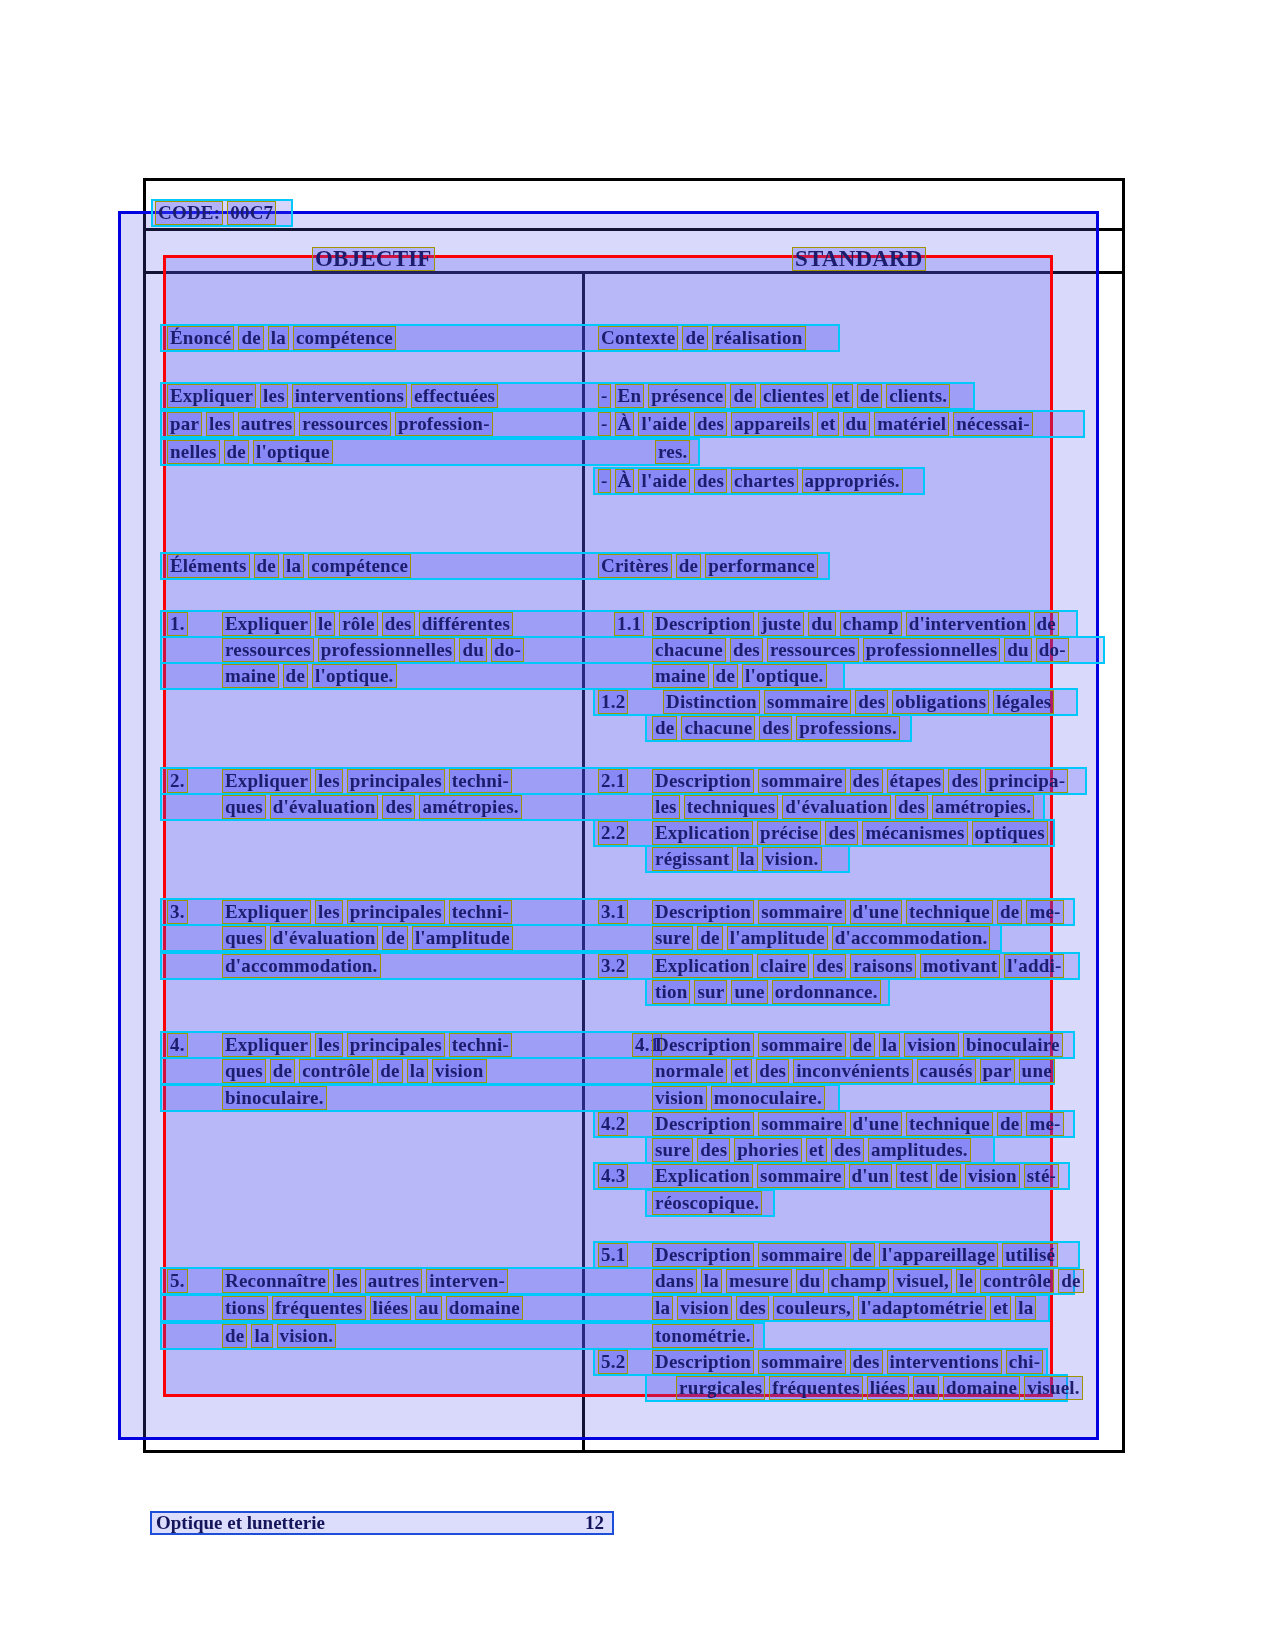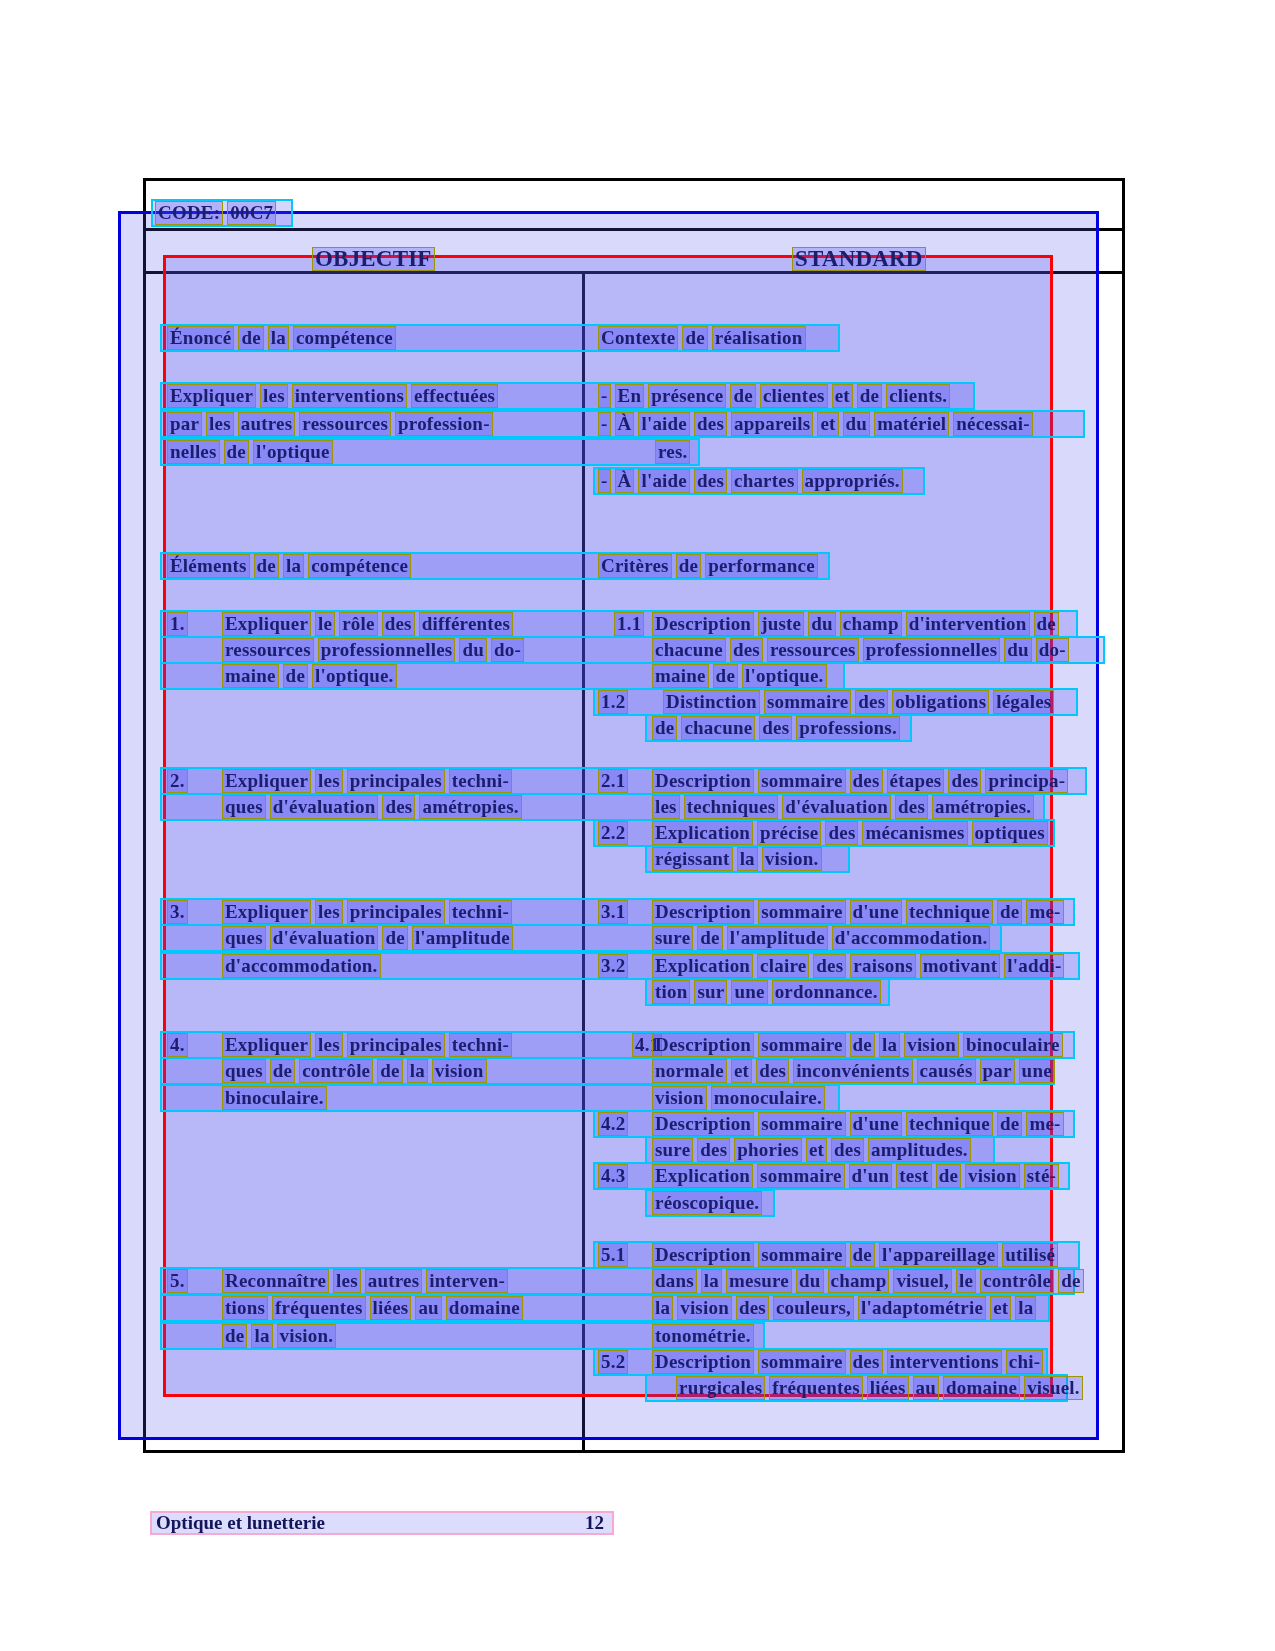--- a/index.html
+++ b/index.html
@@ -20,21 +20,21 @@
     background:rgba(80,80,240,0.24);border:3px solid #fb0007;z-index:3;}
   .band{position:absolute;height:28px;background:rgba(70,70,245,0.22);
     border:2px solid #00c8fa;box-sizing:border-box;z-index:4;}
   .cell{position:absolute;height:28px;display:flex;align-items:center;z-index:5;white-space:nowrap;}
   .w{display:inline-block;background:rgba(70,70,245,0.25);border:1px solid #9e9500;
     padding:0 2px;margin-right:4px;color:#1d1d6e;font-weight:bold;font-size:19px;
     letter-spacing:0.2px;line-height:22px;}
   .hd .w{font-size:23px;}
   
   .footer-box{left:150px;top:1511px;width:464px;height:24px;
-    background:rgba(80,80,240,0.20);border:2px solid #f9a8d4;z-index:2;
+    background:rgba(80,80,240,0.20);border:2px solid #1d4ed8;z-index:2;
     display:flex;align-items:center;justify-content:space-between;padding:0 8px 0 4px;}
   .footer-box span{color:#14145a;font-weight:bold;font-size:19px;}
 </style>
 </head>
 <body>
 
 <div class="abs frame"></div>
 <div class="abs hline" style="left:143px;top:228px;width:982px;"></div>
 <div class="abs hline" style="left:143px;top:271px;width:982px;"></div>
 <div class="abs vline" style="left:582px;top:271px;height:1182px;"></div>

